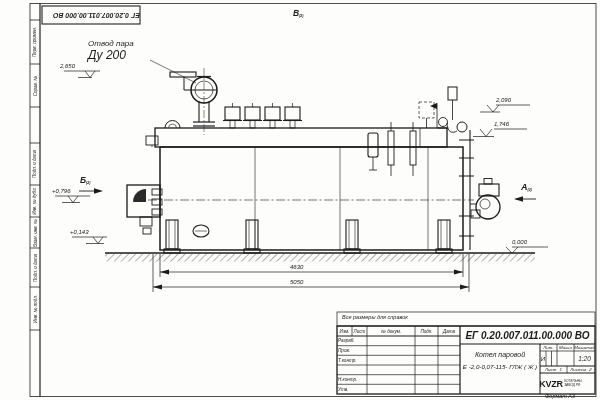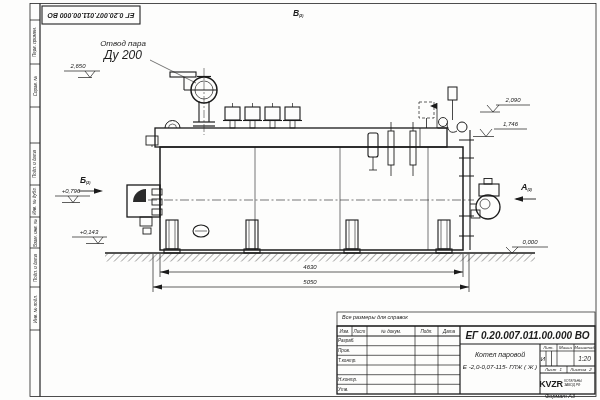--- a/index.html
+++ b/index.html
@@ -1,20 +1,20 @@
 <!DOCTYPE html>
 <html><head>
 <meta charset="utf-8">
 <style>
   html,body{margin:0;padding:0;background:#ffffff;}
   #sheet{position:relative;width:600px;height:400px;background:#fdfdfc;overflow:hidden;
          font-family:"Liberation Sans",sans-serif;color:#1b1b1b;}
   svg{position:absolute;left:0;top:0;}
   .t{position:absolute;font-style:italic;color:#1b1b1b;white-space:nowrap;line-height:1.05;}
-  .c{text-align:center;}
+  .c{text-align:left;}
   .sub{font-size:3.5px;vertical-align:-1px;}
   .rot180{transform:rotate(180deg);}
   .vlabel{position:absolute;font-size:4.5px;font-style:italic;text-align:center;transform:rotate(-90deg);line-height:10px;height:10px;}
   .tb{position:absolute;font-style:italic;overflow:hidden;display:flex;align-items:center;justify-content:center;text-align:center;}
   .logo-bars{width:8px;height:9px;background:repeating-linear-gradient(0deg,#111 0 1.6px,transparent 1.6px 3.2px);margin-right:1.5px;}
   .logo-sub{font-size:3.2px;font-style:italic;line-height:1.1;text-align:left;margin-left:1.5px;}
 </style>
 </head>
 <body>
 

